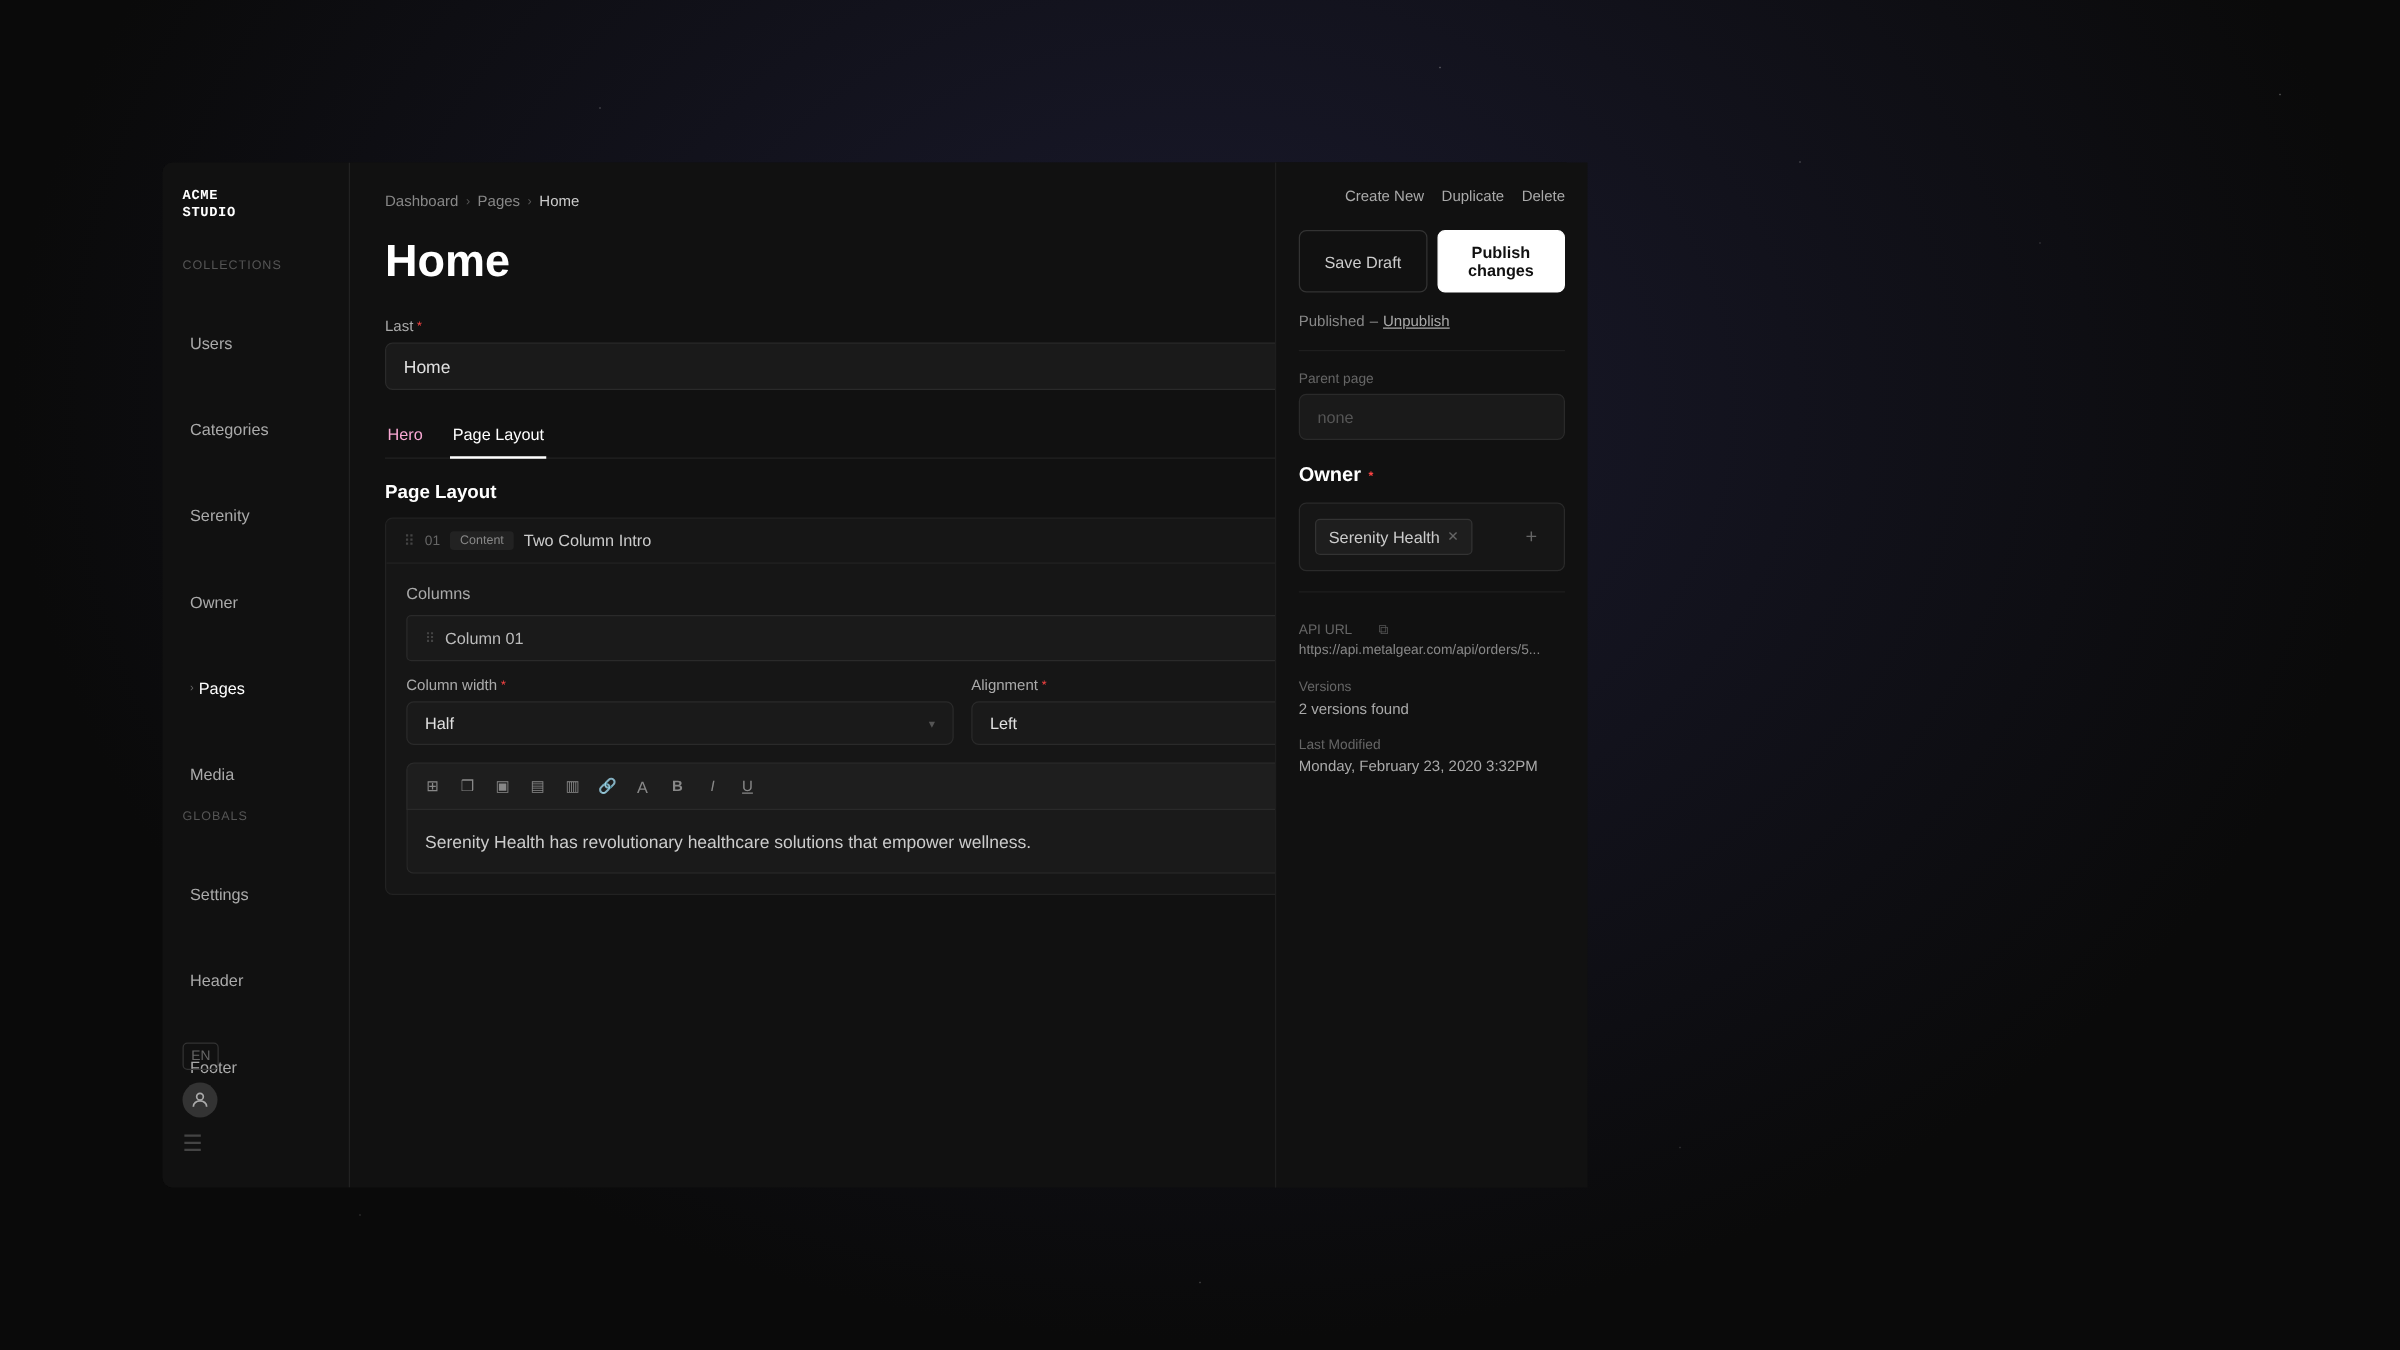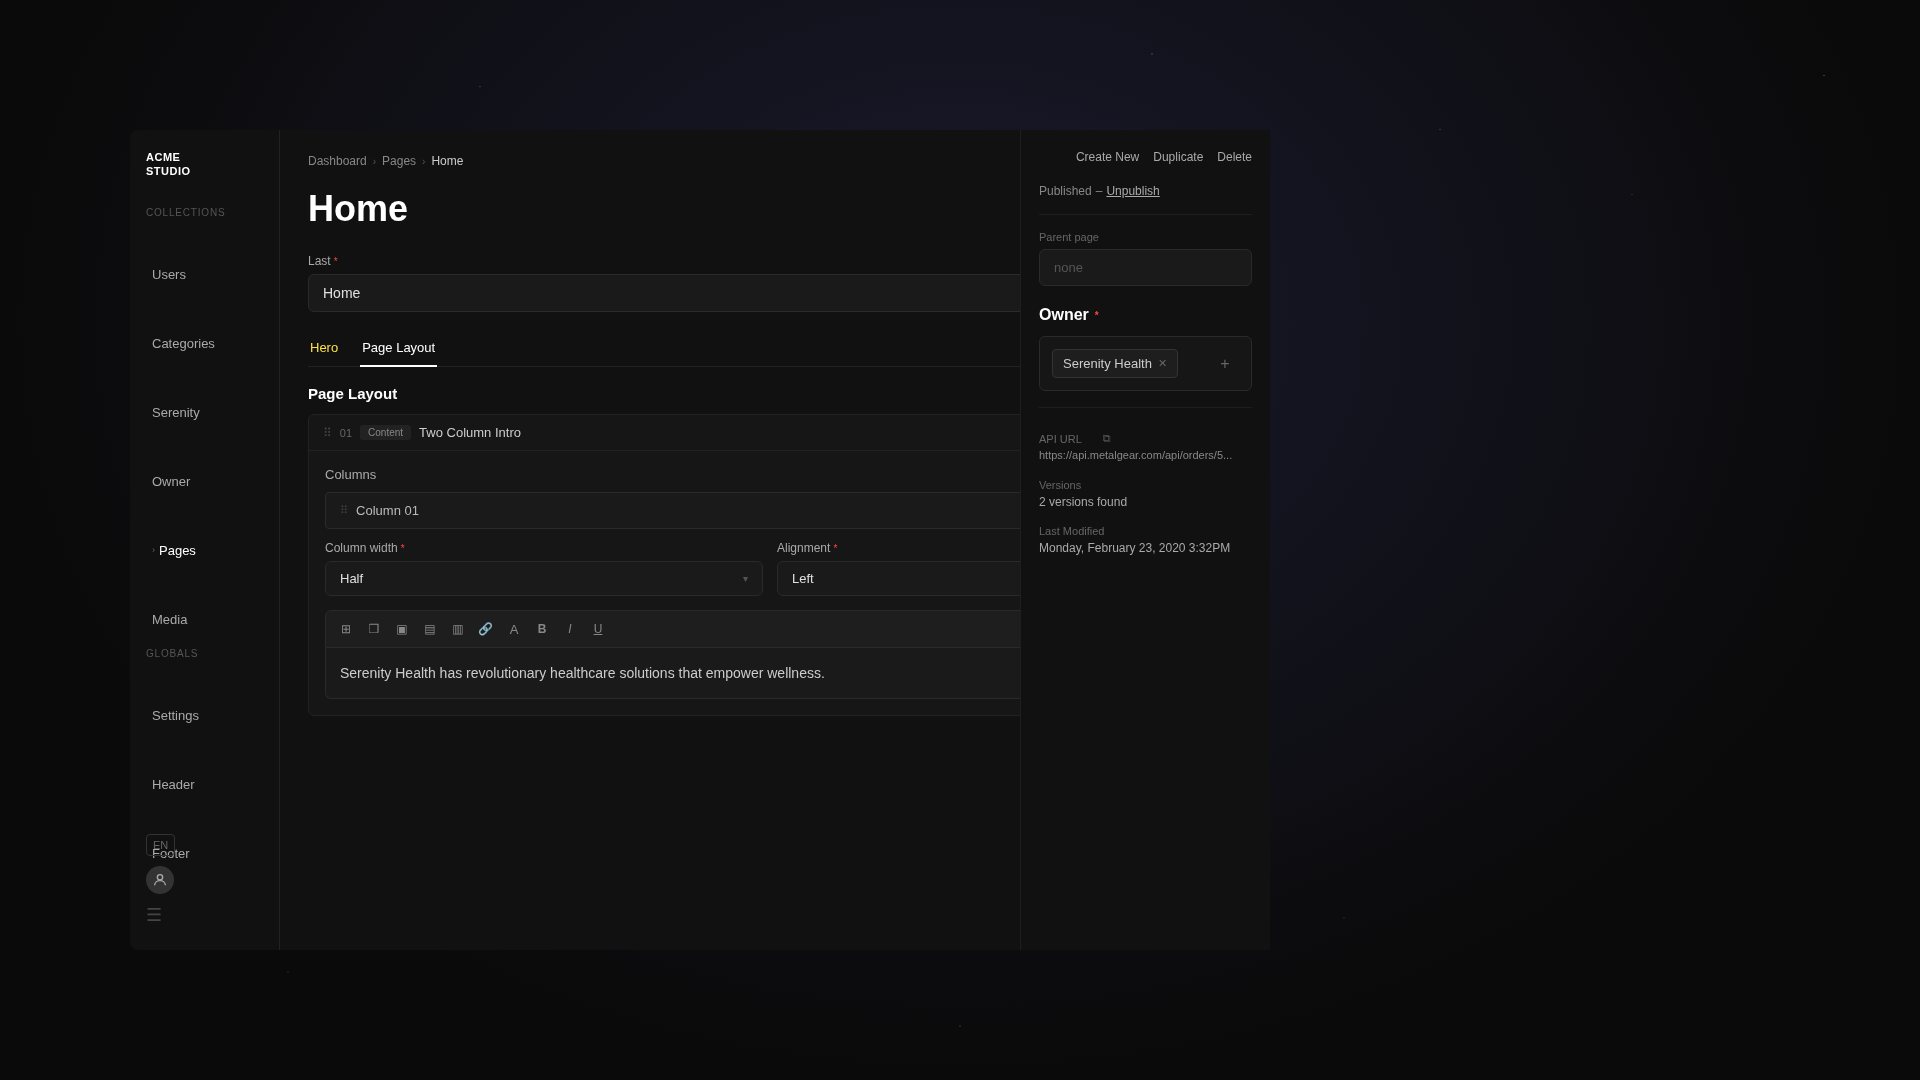--- a/index.html
+++ b/index.html
@@ -50,20 +50,21 @@
     .sidebar {
       width: 150px;
       background-color: #111111;
       padding: 20px 16px;
       border-right: 1px solid #222;
       flex-shrink: 0;
     }
 
     .logo-area {
       margin-bottom: 28px;
+      font-family: Liberation Mono, monospace;
     }
 
     .logo-text {
       font-size: 11px;
       font-weight: 700;
       color: #ffffff;
       letter-spacing: 0.5px;
       line-height: 1.3;
       text-transform: uppercase;
     }
@@ -182,21 +183,21 @@
 
     .tabs {
       display: flex;
       gap: 20px;
       margin: 20px 0 0 0;
       border-bottom: 1px solid #222;
     }
 
     .tab {
       font-size: 13px;
-      color: #fde047;
+      color: #f9a8d4;
       padding: 8px 2px 10px;
       cursor: pointer;
       border-bottom: 2px solid transparent;
       margin-bottom: -1px;
     }
 
     .tab.active {
       color: #fff;
       border-bottom-color: #fff;
     }
@@ -687,20 +688,24 @@
   </div>
 </div>
 
 <div class="right-panel">
   <div class="right-panel-actions">
     <span class="action-link">Create New</span>
     <span class="action-link">Duplicate</span>
     <span class="action-link">Delete</span>
   </div>
 
+  <div class="btn-group">
+    <button class="btn-secondary">Save Draft</button>
+    <button class="btn-primary">Publish changes</button>
+  </div>
 
   <div class="status-line">
     <span>Published</span>
     <span>–</span>
     <a>Unpublish</a>
   </div>
 
   <div class="divider"></div>
 
   <div class="panel-label">Parent page</div>

